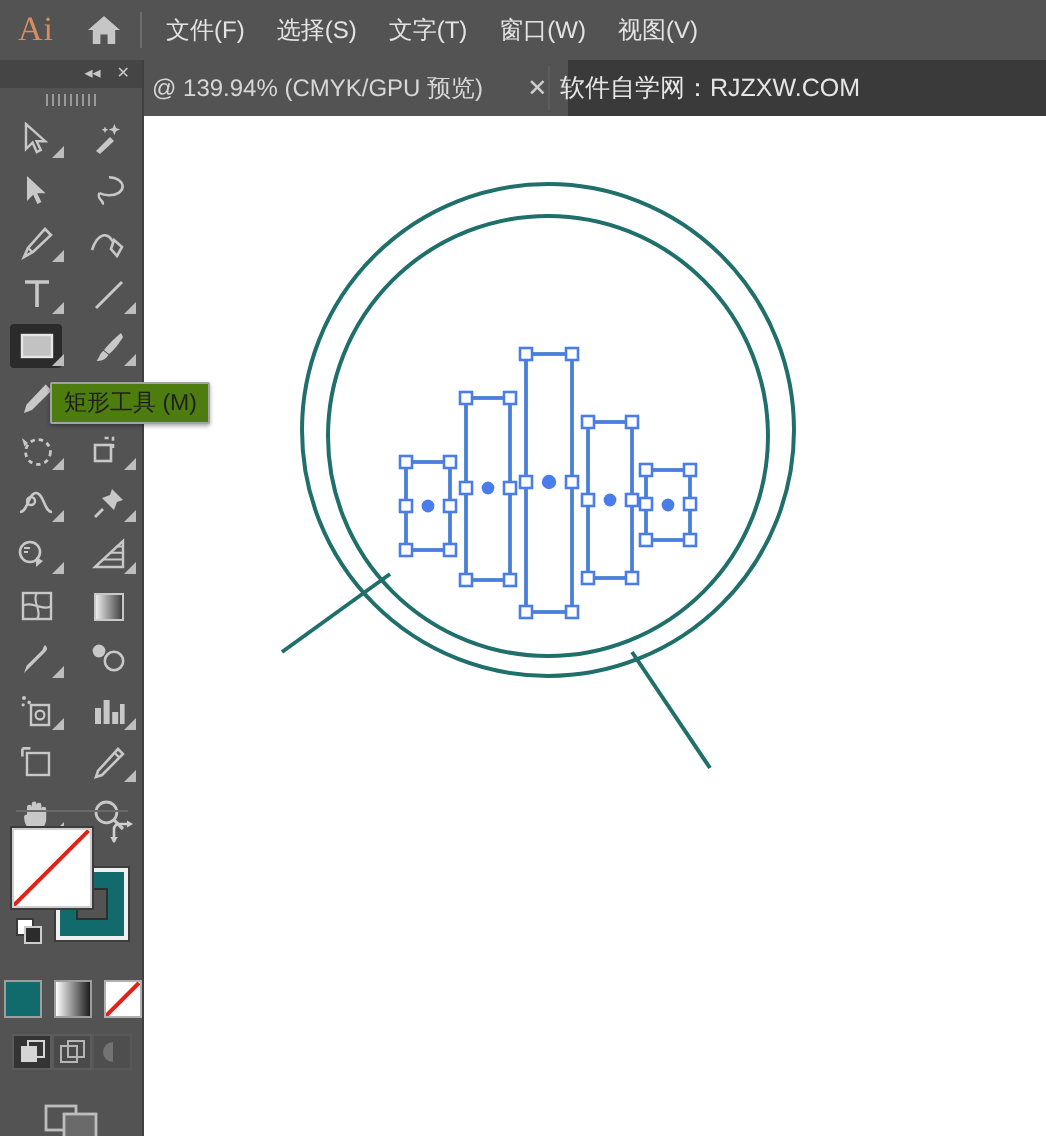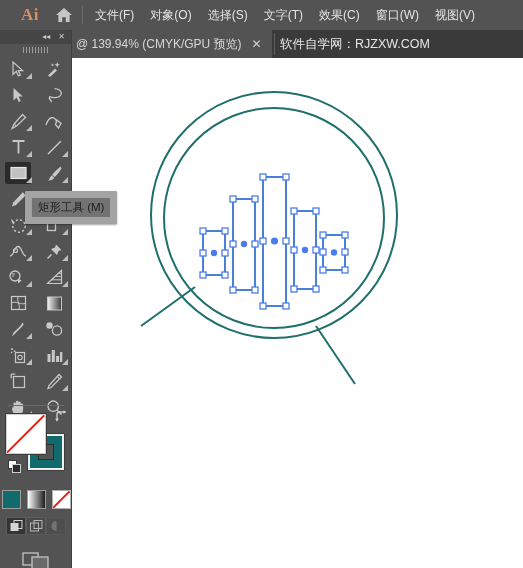--- a/index.html
+++ b/index.html
@@ -13,39 +13,39 @@
 
   
   .menubar {
     position: absolute; left: 0; top: 0; width: 523px; height: 30px;
     background: #535353;
     display: flex; align-items: center;
   }
   .ai-logo {
     width: 36px; height: 30px; display: flex; align-items: center;
     justify-content: center;
-    color: #d98c5f; font-size: 17px; font-weight: bold;
-    font-family: "Liberation Serif", serif; letter-spacing: .5px; margin-left: 12px;
+    color: #d98c5f; font-size: 17px; font-weight: normal;
+    font-family: "Liberation Serif", serif; letter-spacing: .5px;
   }
   .home-icon { width: 32px; height: 30px; display:flex; align-items:center; justify-content:center; }
   .menu-sep { width: 1px; height: 18px; background: #6d6d6d; margin: 0 4px 0 2px; }
   .menu-items { display: flex; align-items: center; }
   .menu-item {
     color: #e3e3e3; font-size: 12px; padding: 3px 8px; white-space: nowrap;
     cursor: default;
   }
 
   
   .tabbar {
     position: absolute; left: 0; top: 30px; width: 523px; height: 28px;
     background: #3a3a3a;
   }
   .tab {
     position: absolute; left: 70px; top: 0; height: 28px;
-    display: flex; align-items: center; gap: 8px;
+    display: flex; align-items: center; gap: 20px;
     padding: 0 8px 0 6px;
     background: #535353;
     color: #d7d7d7; font-size: 12px; white-space: nowrap; text-align: right;
   }
   .tab .close-x { color: #cfcfcf; font-size: 12px; padding: 0 2px; line-height: 1; }
   .tab-note {
     position: absolute; left: 280px; top: 0; height: 28px;
     display: flex; align-items: center;
     color: #e6e6e6; font-size: 12.5px; white-space: nowrap;
   }
@@ -83,21 +83,21 @@
   .corner-tri {
     position: absolute; right: 4px; bottom: 3px;
     width: 0; height: 0;
     border-left: 3px solid transparent; border-top: 3px solid transparent;
     border-right: 3px solid #bdbdbd; border-bottom: 3px solid #bdbdbd;
   }
 
   
   .tooltip {
     position: absolute; left: 25px; top: 191px;
-    background: #737373; border: 7px solid #a3a3a3;
+    background: #4d7c0f; border: 1px solid #a3a3a3;
     padding: 2px 6px; font-size: 11.5px; color: #1e1e1e;
     white-space: nowrap; z-index: 50; border-radius: 1px;
     box-shadow: 0 1px 2px rgba(0,0,0,.35);
   }
 
   
   .colorzone { position: absolute; left: 0; top: 375px; width: 72px; }
   .cz-divider { width: 56px; height: 1px; background: #6a6a6a; margin: 0 auto 8px; }
 
   .fillstroke { position: relative; width: 60px; height: 62px; margin: 4px auto 0; }
@@ -160,24 +160,22 @@
   <div class="menubar">
     <div class="ai-logo">Ai</div>
     <div class="home-icon">
       <svg width="18" height="16" viewBox="0 0 18 16">
         <path d="M9 1 L17 8 L14.6 8 L14.6 15 L10.8 15 L10.8 10.2 L7.2 10.2 L7.2 15 L3.4 15 L3.4 8 L1 8 Z" fill="#c6c6c6"></path>
       </svg>
     </div>
     <div class="menu-sep"></div>
     <div class="menu-items">
       <div class="menu-item">文件(F)</div>
-      <div class="menu-item">对象(O)</div>
       <div class="menu-item">选择(S)</div>
       <div class="menu-item">文字(T)</div>
-      <div class="menu-item">效果(C)</div>
       <div class="menu-item">窗口(W)</div>
       <div class="menu-item">视图(V)</div>
     </div>
   </div>
 
   <div class="tabbar">
     <div class="tab">
       <span>@ 139.94% (CMYK/GPU 预览)</span>
       <span class="close-x">✕</span>
     </div>

